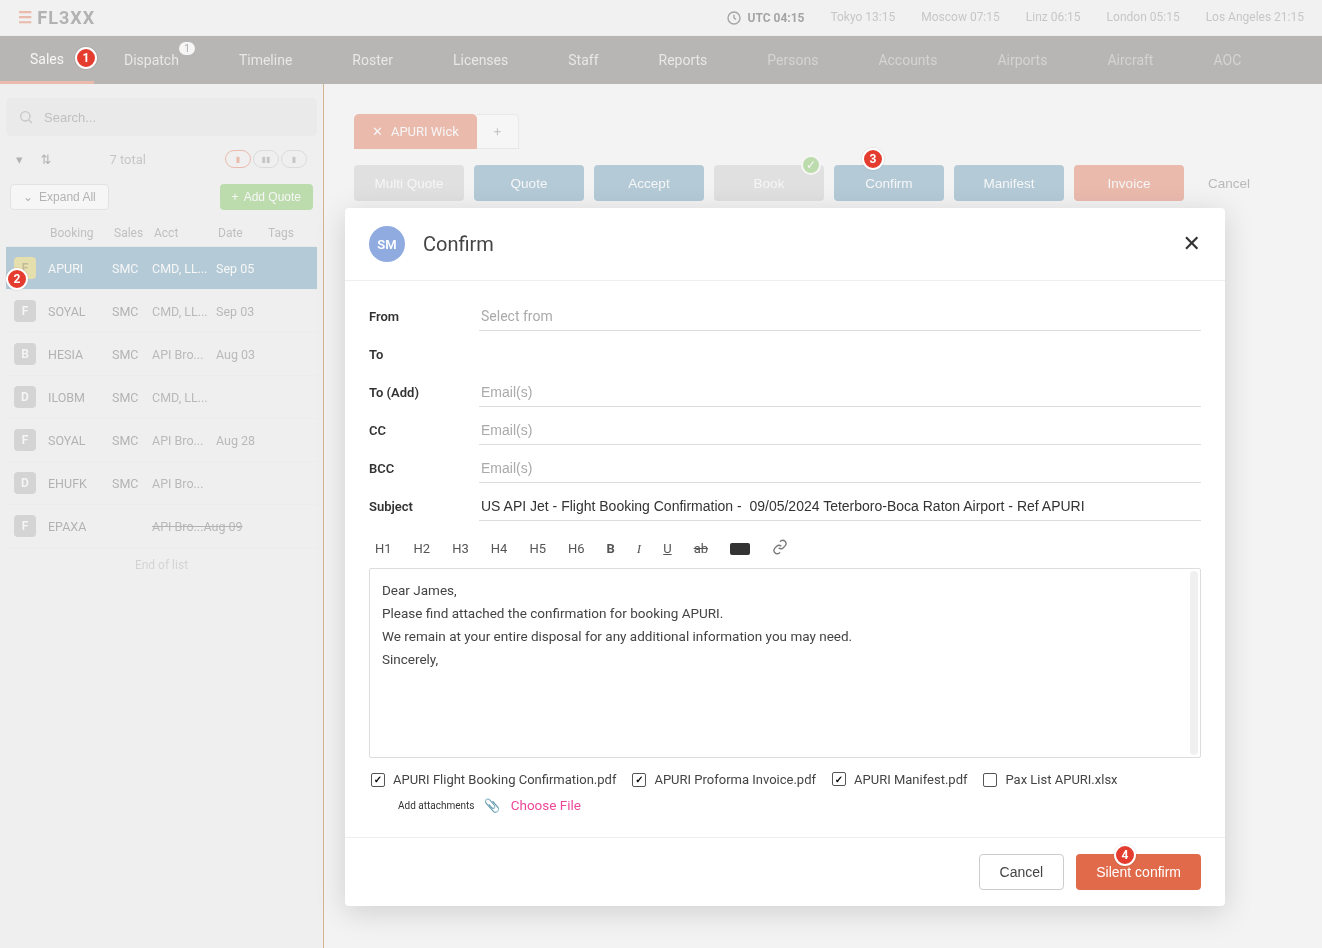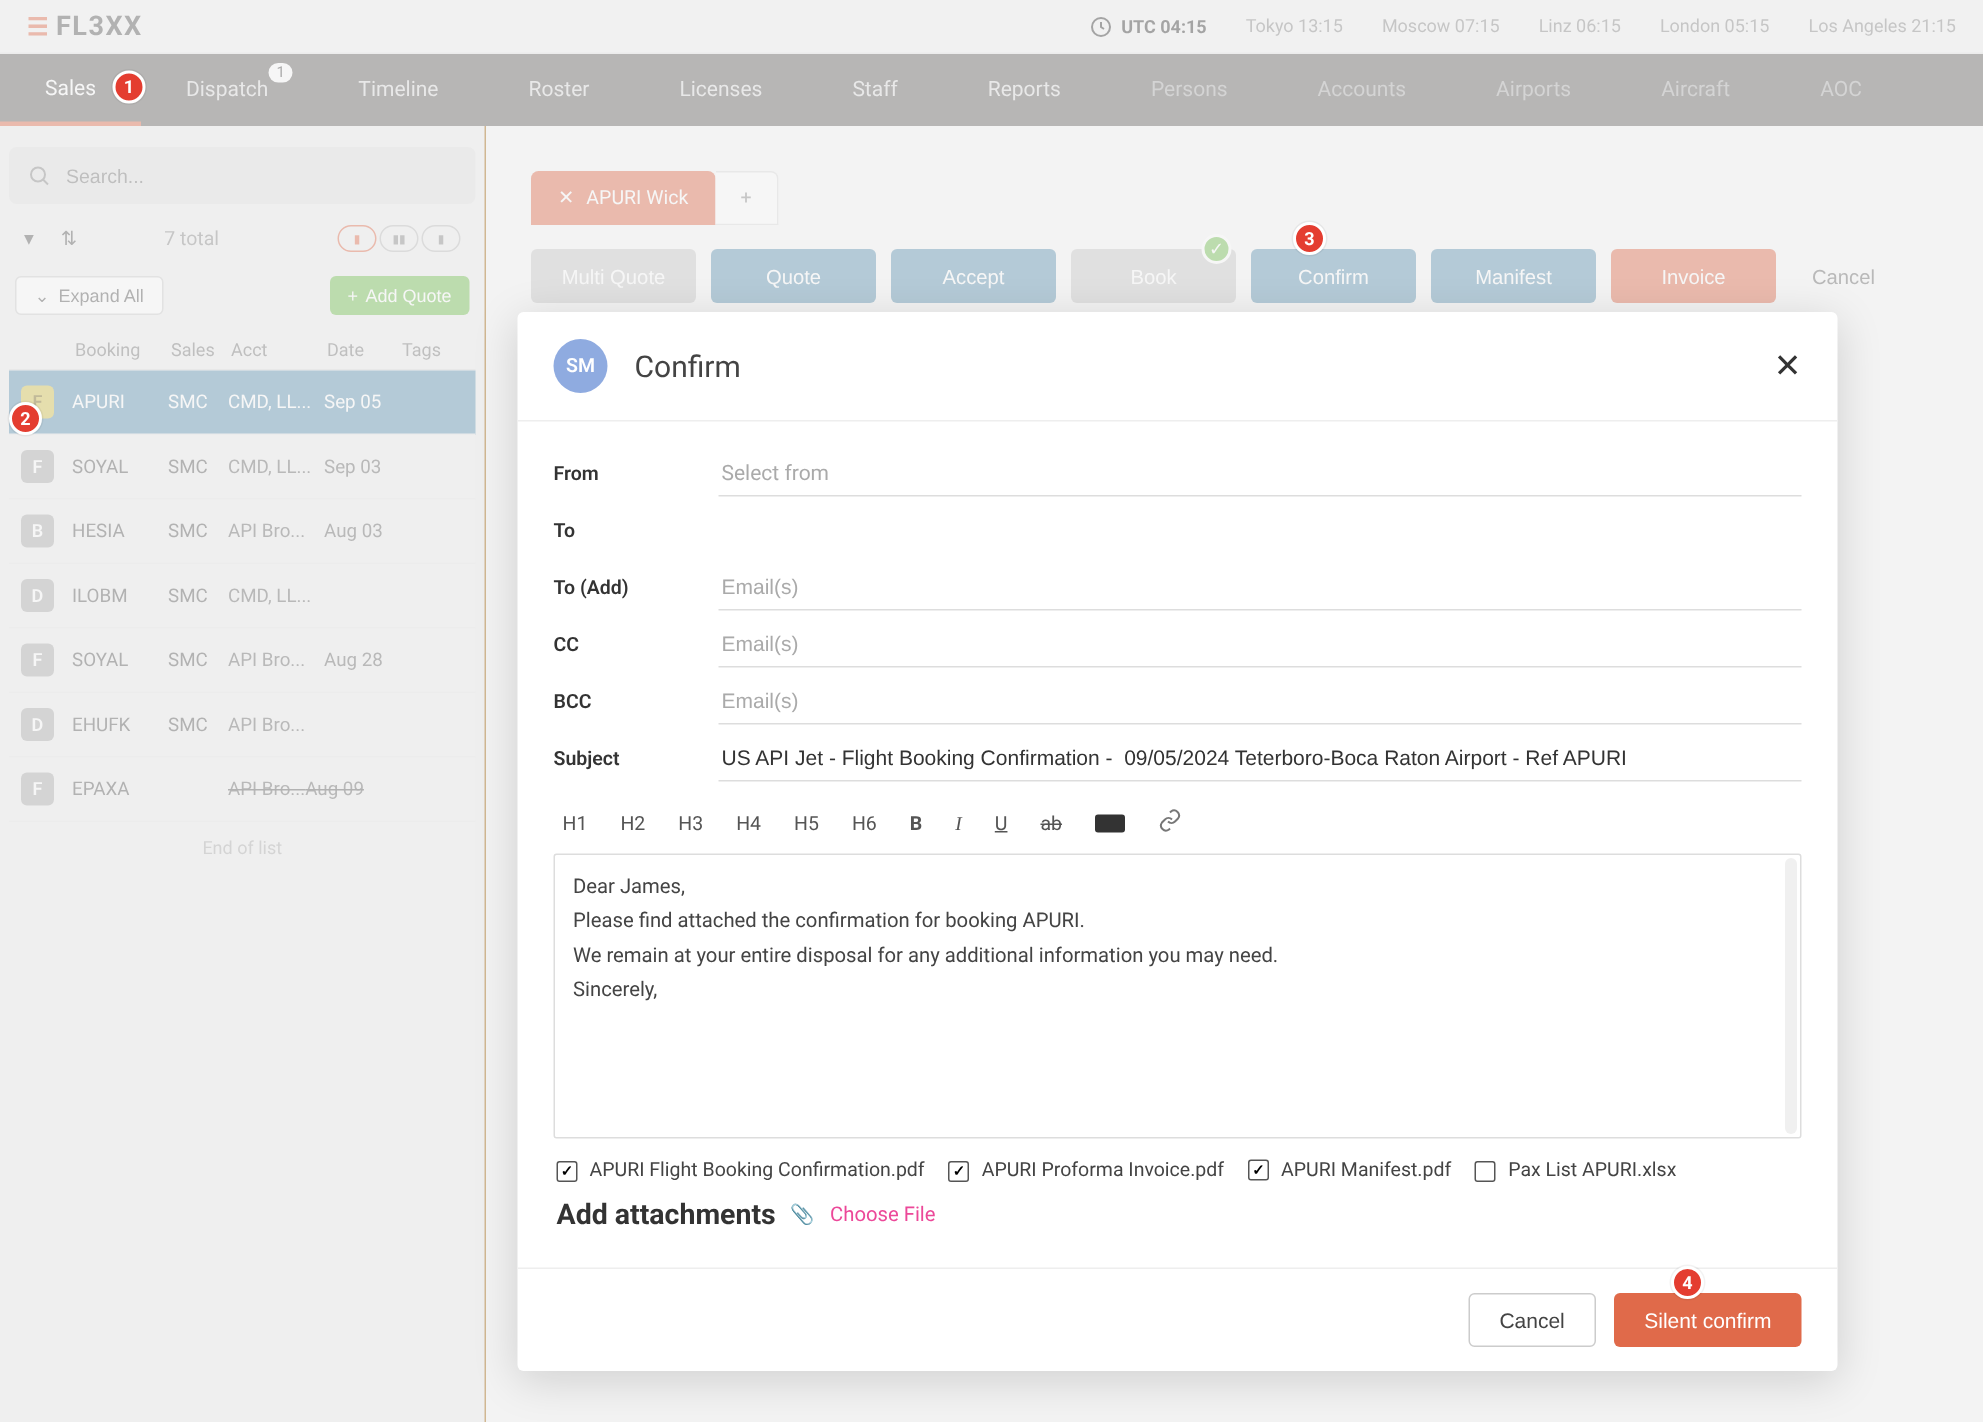--- a/index.html
+++ b/index.html
@@ -86,21 +86,21 @@
 .tb-bold { font-weight: 700; }
 .tb-i { font-style: italic; font-family: serif; }
 .tb-color { width: 20px; height: 12px; background: #333; border-radius: 2px; }
 .tb-link svg { width: 16px; height: 16px; }
 .editor-body { border: 1px solid #ddd; border-radius: 2px; min-height: 190px; padding: 10px 12px; font-size: 13.5px; color: #444; line-height: 1.7; position: relative; }
 .editor-body .scrollbar { position: absolute; right: 2px; top: 2px; bottom: 2px; width: 8px; background: #f0f0f0; border-radius: 4px; }
 .attach-row { display: flex; flex-wrap: wrap; gap: 16px; align-items: center; padding: 14px 2px 6px 2px; font-size: 13px; color: #444; }
 .chk { width: 14px; height: 14px; border: 1px solid #555; border-radius: 2px; display: inline-flex; align-items: center; justify-content: center; font-size: 10px; cursor: pointer; }
 .chk.on::after { content: "✓"; color: #000; font-weight: 700; }
 .add-attach-row { display: flex; align-items: center; gap: 10px; padding: 4px 2px 16px 2px; }
-.add-attach-label { font-weight: 700; font-size: 19px; }
+.add-attach-label { font-weight: 400; font-size: 10px; margin-left: 27px; }
 .clip-icon { color: #888; }
 .choose-file { color: #ec4899; cursor: pointer; font-size: 13.5px; }
 .modal-foot { border-top: 1px solid #eee; padding: 16px 24px; display: flex; justify-content: flex-end; gap: 12px; }
 .btn-plain { background: #fff; border: 1px solid #ccc; border-radius: 4px; padding: 9px 20px; font-size: 14px; color: #444; cursor: pointer; }
 .btn-primary { background: #e06a4a; border: none; color: #fff; border-radius: 4px; padding: 9px 20px; font-size: 14px; cursor: pointer; }
 
 
 .anno { position: absolute; width: 22px; height: 22px; background: #e43d30; color: #fff; border-radius: 50%; display: flex; align-items: center; justify-content: center; font-size: 12px; font-weight: 700; z-index: 50; border: 2px solid #fff; box-shadow: 0 0 0 1px rgba(0,0,0,.05); }
 </style>
 </head>

